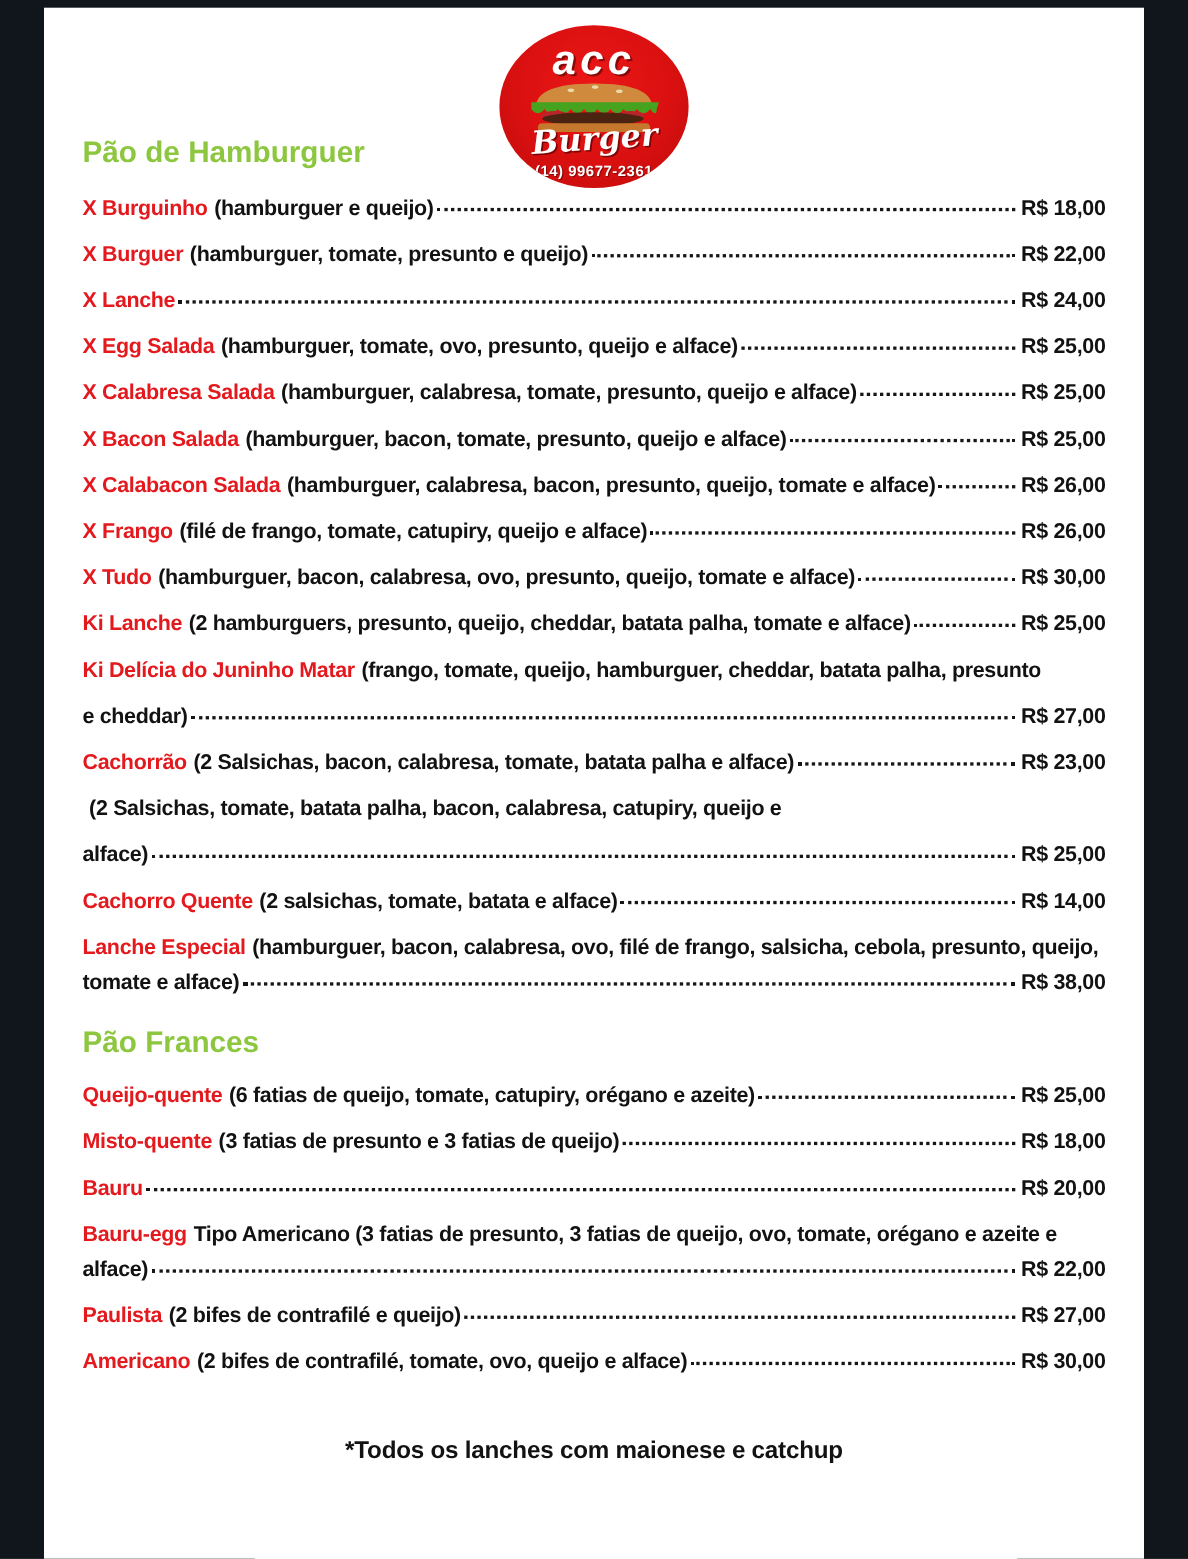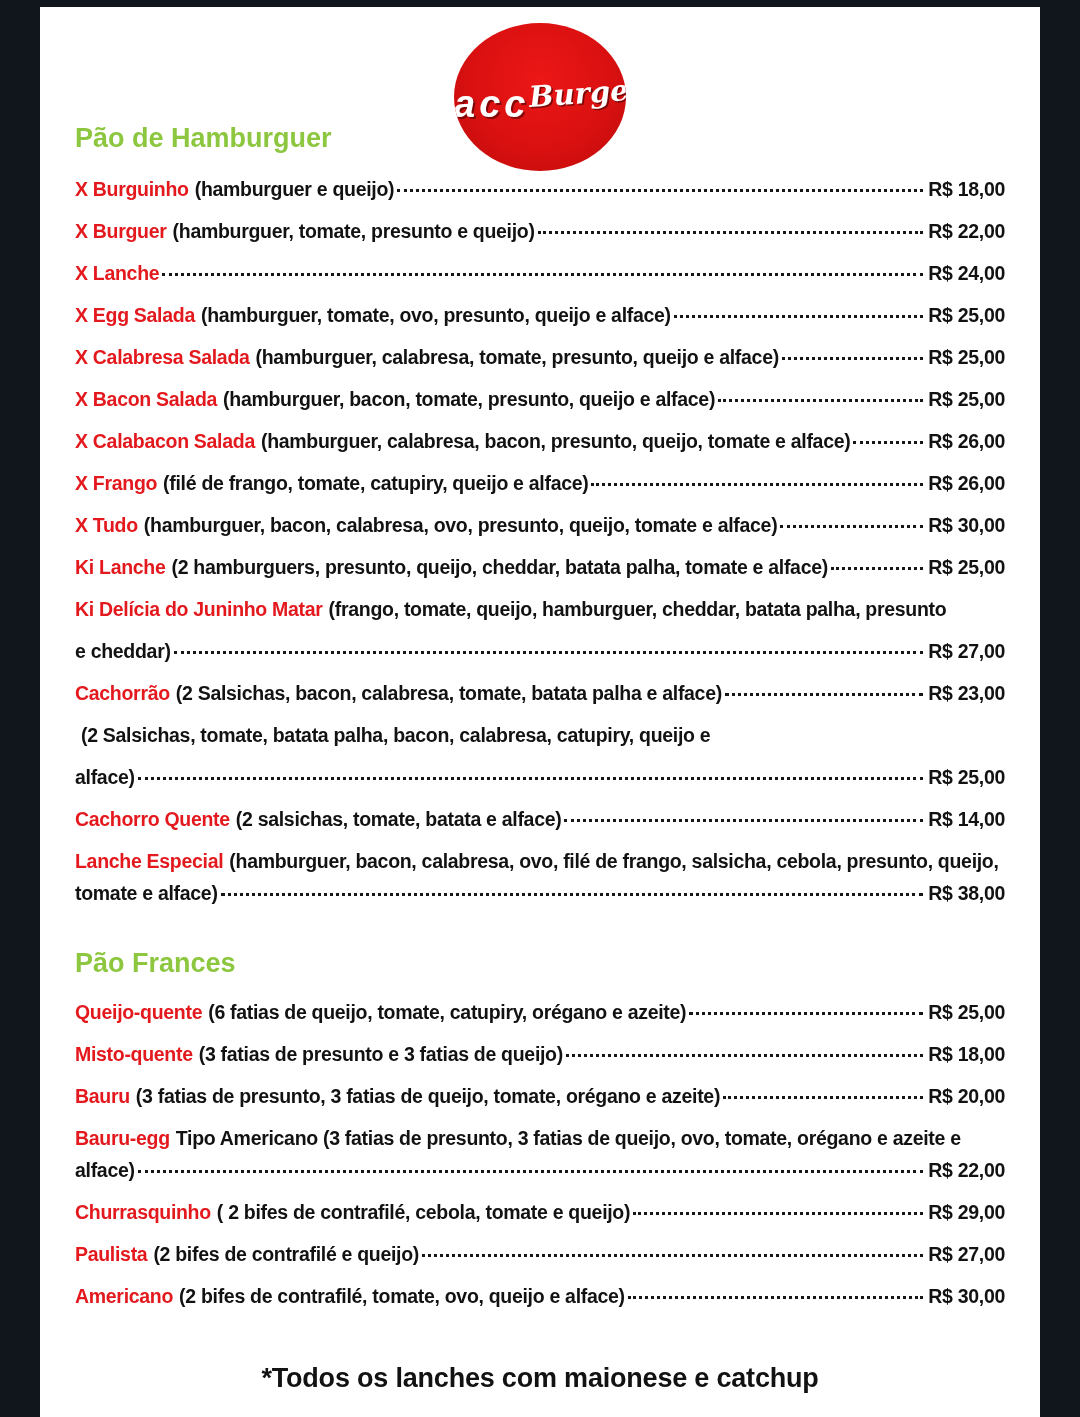--- a/index.html
+++ b/index.html
@@ -17,21 +17,21 @@
     background: #ffffff;
   }
   
   .logo {
     position: absolute;
     left: 50%; top: 16px;
     transform: translateX(-50%);
     width: 172px; height: 148px;
     border-radius: 50%;
     background: radial-gradient(circle at 50% 38%, #ec1717 0%, #da1010 55%, #bd0b0b 100%);
-    display: flex; flex-direction: row; align-items: center;
+    display: flex; flex-direction: column; align-items: center;
     overflow: hidden;
     z-index: 5;
   }
   .logo-acc {
     margin-top: 13px;
     color: #ffffff;
     font-weight: bold; font-style: italic;
     font-size: 38px; line-height: 1;
     letter-spacing: 4px;
     text-shadow: 2px 2px 0 rgba(60,0,0,.55);
@@ -60,21 +60,21 @@
     left: 35px; right: 35px; top: 0;
   }
   .section-title {
     margin: 0;
     color: var(--green, #8dc63f);
     font-size: 27px;
     font-weight: bold;
     line-height: 1.15;
   }
   .menu-section:first-child .section-title { margin-top: 116px; margin-bottom: 14px; }
-  .menu-section + .menu-section .section-title { margin-top: 34px; margin-bottom: 12px; }
+  .menu-section + .menu-section .section-title { margin-top: 18px; margin-bottom: 12px; }
   .item { overflow: visible; }
   .line {
     display: flex;
     align-items: flex-start;
     height: 42px;
     line-height: 42px;
     font-size: 19.5px;
     font-weight: bold;
     letter-spacing: -0.3px;
     color: var(--black, #121212);
@@ -89,21 +89,21 @@
     min-width: 8px;
     height: 24px;
     border-bottom: 3px dotted #161616;
     margin: 0 5px 0 3px;
   }
   .item-price { flex: 0 0 auto; text-align: right; }
   
   .footer-note {
     margin-top: 46px;
     text-align: center;
-    font-size: 27px;
+    font-size: 22px;
     font-weight: bold;
     color: #121212;
     letter-spacing: -0.2px;
   }
 </style>
 </head>
 <body>
 
 <div class="page">
 
@@ -270,42 +270,33 @@
             <div class="line">
               <span class="item-name">Misto-quente</span>
               <span class="item-desc">(3 fatias de presunto e 3 fatias de queijo)</span>
               <span class="leader"></span>
               <span class="item-price">R$ 18,00</span>
             </div>
           </div>
           <div class="item">
             <div class="line">
               <span class="item-name">Bauru</span>
-              <span class="item-desc">(3 fatias de presunto, 3 fatias de queijo, tomate, orégano e azeite)</span>
               <span class="leader"></span>
               <span class="item-price">R$ 20,00</span>
             </div>
           </div>
           <div class="item tight">
             <div class="line">
               <span class="item-name">Bauru-egg</span>
               <span class="item-desc">Tipo Americano (3 fatias de presunto, 3 fatias de queijo, ovo, tomate, orégano e azeite e</span>
             </div>
             <div class="line">
               <span class="item-desc cont-desc">alface)</span>
               <span class="leader"></span>
               <span class="item-price">R$ 22,00</span>
-            </div>
-          </div>
-          <div class="item">
-            <div class="line">
-              <span class="item-name">Churrasquinho</span>
-              <span class="item-desc">( 2 bifes de contrafilé, cebola, tomate e queijo)</span>
-              <span class="leader"></span>
-              <span class="item-price">R$ 29,00</span>
             </div>
           </div>
           <div class="item">
             <div class="line">
               <span class="item-name">Paulista</span>
               <span class="item-desc">(2 bifes de contrafilé e queijo)</span>
               <span class="leader"></span>
               <span class="item-price">R$ 27,00</span>
             </div>
           </div>

